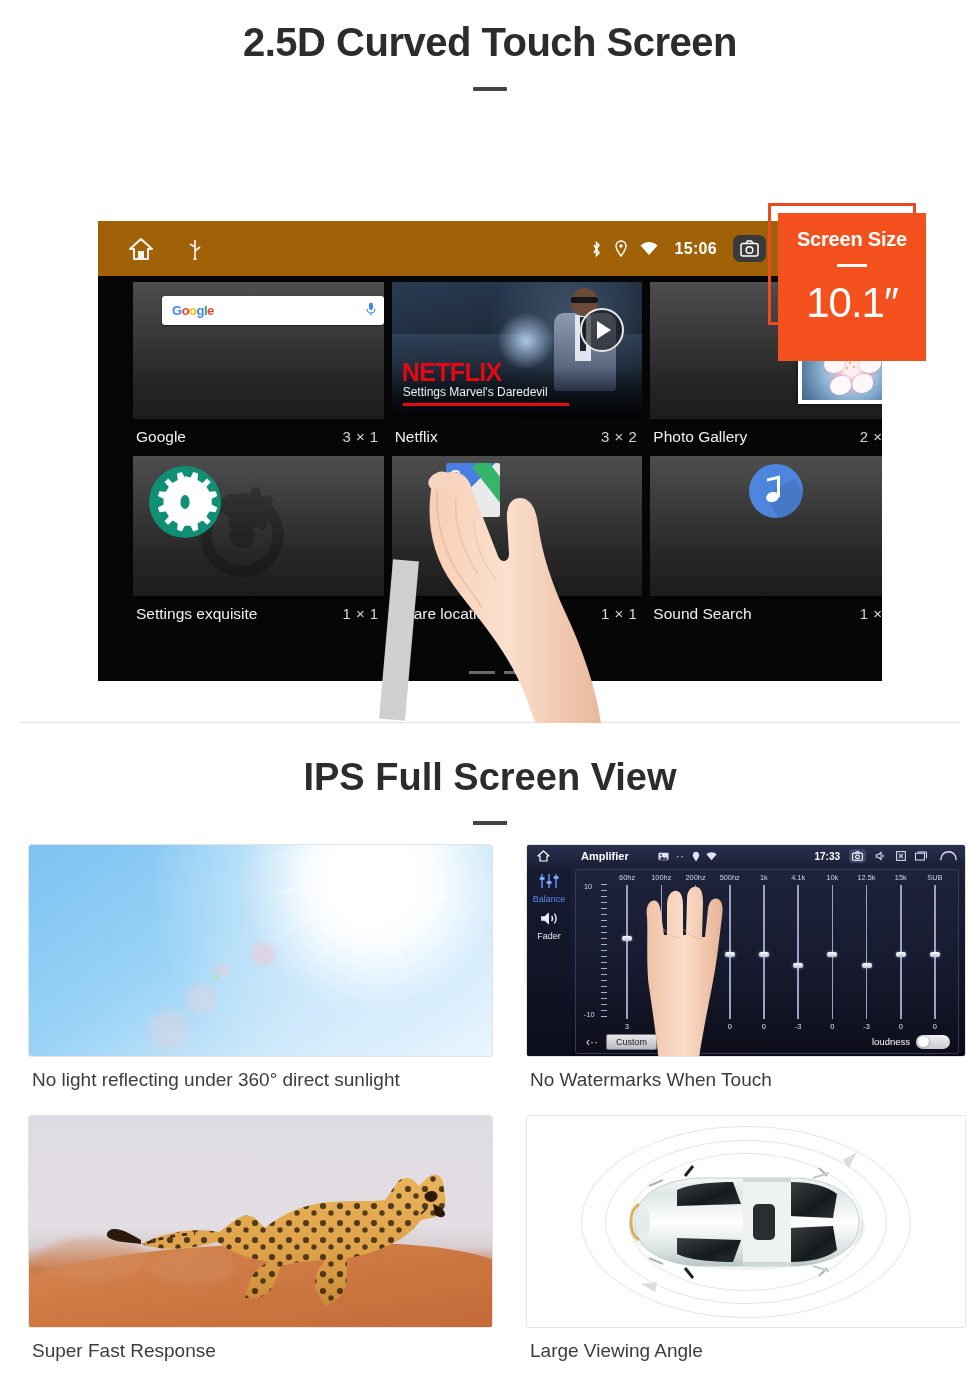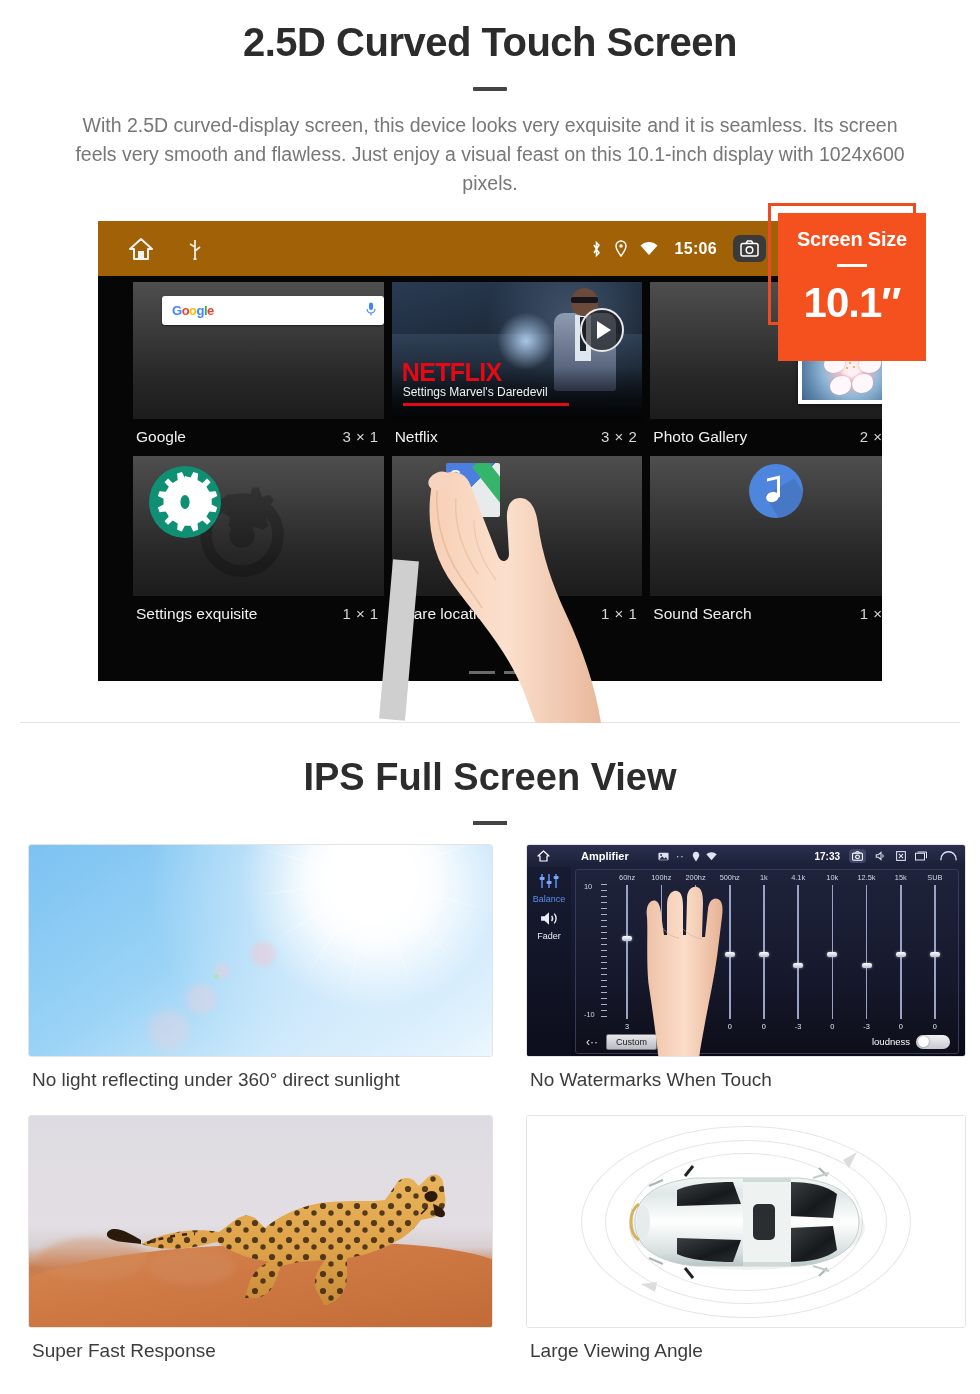--- a/index.html
+++ b/index.html
@@ -142,21 +142,21 @@
   .badge-outline{
     position:absolute; left:768px; top:203px; width:148px; height:122px;
     border:3px solid #f04a23; z-index:40;
   }
   .badge{
     position:absolute; left:778px; top:213px; width:148px; height:148px;
     background:#f4511e; z-index:41; text-align:center; color:#fff;
   }
   .badge-t{ font-size:20px; font-weight:700; padding-top:15px; letter-spacing:-.2px; }
   .badge-rule{ width:30px; height:3px; background:#fff; margin:13px auto 0; }
-  .badge-v{ font-size:42px; font-weight:700; margin-top:12px; letter-spacing:-1px; }
+  .badge-v{ font-size:42px; font-weight:400; margin-top:12px; letter-spacing:-1px; }
 
   .divider{ position:absolute; left:20px; top:722px; width:940px; height:1px; background:#e2e2e2; }
 
   
   .sec2 { position:absolute; top:724px; left:0; width:980px; }
   .h2 { text-align:center; font-size:38px; font-weight:700; color:#2c2c2c; padding-top:32px; }
   .rule2 { width:34px; height:4px; background:#444; margin:22px auto 0; }
 
   .cards{ position:absolute; top:120px; left:0; width:980px; }
   .cardrow{ display:flex; gap:33px; padding: 0 28px; }
@@ -230,21 +230,20 @@
 </style>
 </head>
 <body>
 
 <div class="page">
 
   <div class="sec1">
 
     <div class="h1">2.5D Curved Touch Screen</div>
     <div class="rule"></div>
-    <div class="lede">With 2.5D curved-display screen, this device looks very exquisite and it is seamless. Its screen feels very smooth and flawless. Just enjoy a visual feast on this 10.1-inch display with 1024x600 pixels.</div>
 
     <div class="device">
 
       <div class="statusbar">
         <div class="sb-left">
           <span class="sb-ico">
             <svg width="26" height="24" viewBox="0 0 26 24">
                 <path d="M13 2 L24 12 H20 V22 H6 V12 H2 Z" fill="none" stroke="#f2f2f2" stroke-width="2" stroke-linejoin="round"></path>
                 <rect x="10" y="14" width="6" height="8" fill="#f2f2f2"></rect>
               </svg>

